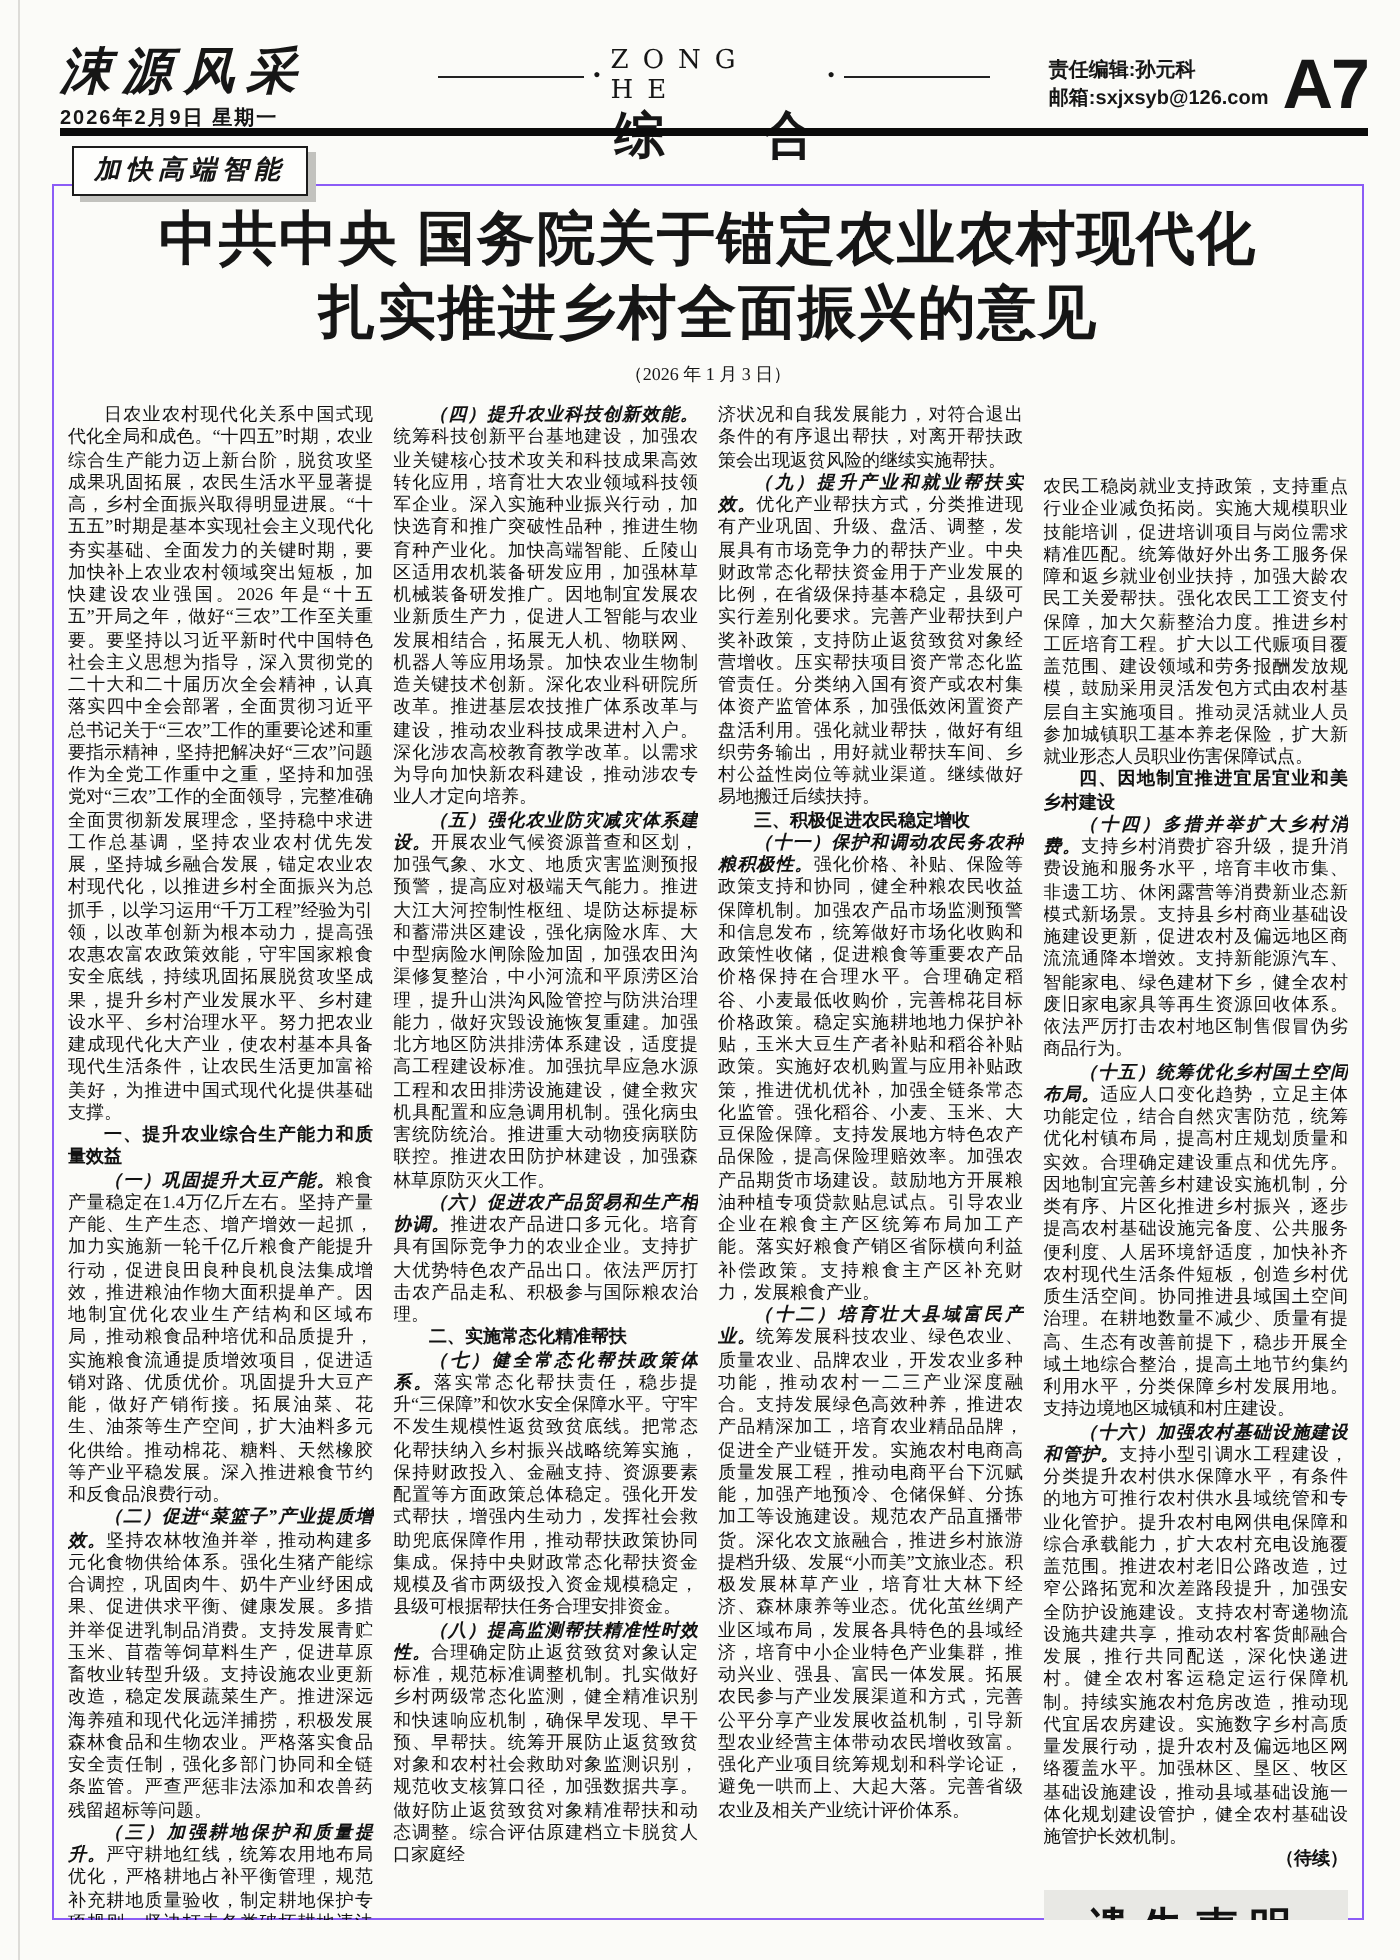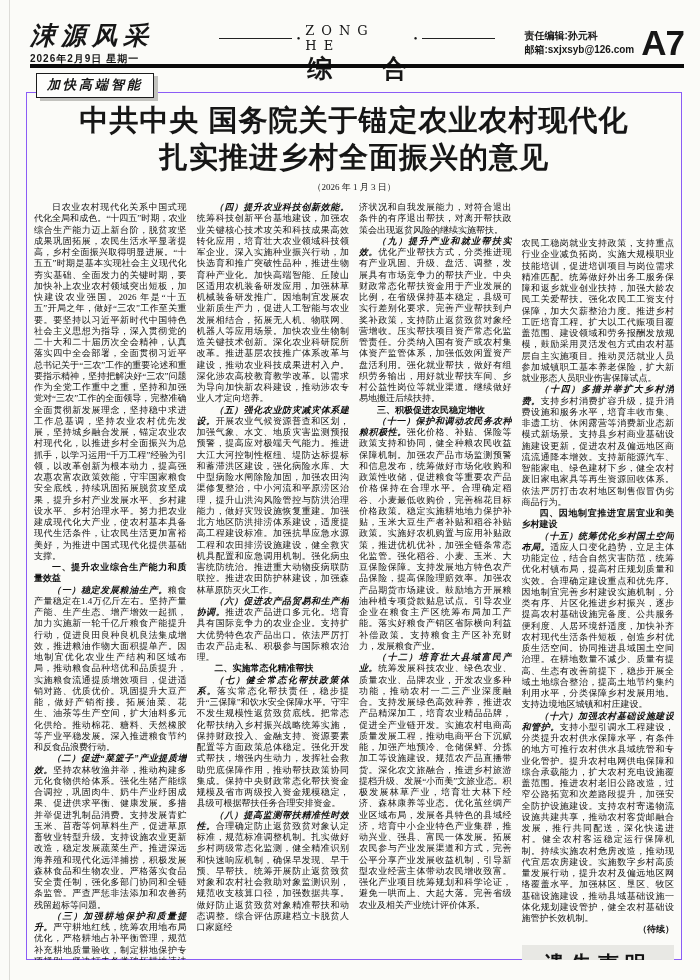--- a/index.html
+++ b/index.html
@@ -98,21 +98,21 @@
     <div class="headline">
       <div>中共中央 国务院关于锚定农业农村现代化</div>
       <div>扎实推进乡村全面振兴的意见</div>
     </div>
     <div class="dateline">（2026 年 1 月 3 日）</div>
 
     <div class="columns">
       <div class="col">
           <div class="para lead">日农业农村现代化关系中国式现代化全局和成色。“十四五”时期，农业综合生产能力迈上新台阶，脱贫攻坚成果巩固拓展，农民生活水平显著提高，乡村全面振兴取得明显进展。“十五五”时期是基本实现社会主义现代化夯实基础、全面发力的关键时期，要加快补上农业农村领域突出短板，加快建设农业强国。2026 年是“十五五”开局之年，做好“三农”工作至关重要。要坚持以习近平新时代中国特色社会主义思想为指导，深入贯彻党的二十大和二十届历次全会精神，认真落实四中全会部署，全面贯彻习近平总书记关于“三农”工作的重要论述和重要指示精神，坚持把解决好“三农”问题作为全党工作重中之重，坚持和加强党对“三农”工作的全面领导，完整准确全面贯彻新发展理念，坚持稳中求进工作总基调，坚持农业农村优先发展，坚持城乡融合发展，锚定农业农村现代化，以推进乡村全面振兴为总抓手，以学习运用“千万工程”经验为引领，以改革创新为根本动力，提高强农惠农富农政策效能，守牢国家粮食安全底线，持续巩固拓展脱贫攻坚成果，提升乡村产业发展水平、乡村建设水平、乡村治理水平。努力把农业建成现代化大产业，使农村基本具备现代生活条件，让农民生活更加富裕美好，为推进中国式现代化提供基础支撑。</div>
           <div class="para section">一、提升农业综合生产能力和质量效益</div>
-          <div class="para sub"><span class="sub-lead">（一）稳定发展粮油生产。</span>粮食产量稳定在1.4万亿斤左右。坚持产量产能、生产生态、增产增效一起抓，加力实施新一轮千亿斤粮食产能提升行动，促进良田良种良机良法集成增效，推进粮油作物大面积提单产。因地制宜优化农业生产结构和区域布局，推动粮食品种培优和品质提升，实施粮食流通提质增效项目，促进适销对路、优质优价。巩固提升大豆产能，做好产销衔接。拓展油菜、花生、油茶等生产空间，扩大油料多元化供给。推动棉花、糖料、天然橡胶等产业平稳发展。深入推进粮食节约和反食品浪费行动。</div>
+          <div class="para sub"><span class="sub-lead">（一）巩固提升大豆产能。</span>粮食产量稳定在1.4万亿斤左右。坚持产量产能、生产生态、增产增效一起抓，加力实施新一轮千亿斤粮食产能提升行动，促进良田良种良机良法集成增效，推进粮油作物大面积提单产。因地制宜优化农业生产结构和区域布局，推动粮食品种培优和品质提升，实施粮食流通提质增效项目，促进适销对路、优质优价。巩固提升大豆产能，做好产销衔接。拓展油菜、花生、油茶等生产空间，扩大油料多元化供给。推动棉花、糖料、天然橡胶等产业平稳发展。深入推进粮食节约和反食品浪费行动。</div>
           <div class="para sub"><span class="sub-lead">（二）促进“菜篮子”产业提质增效。</span>坚持农林牧渔并举，推动构建多元化食物供给体系。强化生猪产能综合调控，巩固肉牛、奶牛产业纾困成果、促进供求平衡、健康发展。多措并举促进乳制品消费。支持发展青贮玉米、苜蓿等饲草料生产，促进草原畜牧业转型升级。支持设施农业更新改造，稳定发展蔬菜生产。推进深远海养殖和现代化远洋捕捞，积极发展森林食品和生物农业。严格落实食品安全责任制，强化多部门协同和全链条监管。严查严惩非法添加和农兽药残留超标等问题。</div>
           <div class="para sub"><span class="sub-lead">（三）加强耕地保护和质量提升。</span>严守耕地红线，统筹农用地布局优化，严格耕地占补平衡管理，规范补充耕地质量验收，制定耕地保护专项规则。坚决打击各类破坏耕地违法行为。扎实推进农村乱占耕地建房整治工作，严防“大棚房”等问题反弹回潮。着眼保护耕作层和粮食生产能力，优化耕地调查规则，完善设施农用地管理制度。稳妥有序做好耕地“非粮化”整改和撂荒地复耕利用。分区分类高质量推进高标准农田建设，完善立项、建设、验收和管护机制。</div>
         </div>
       <div class="col">
           <div class="para sub"><span class="sub-lead">（四）提升农业科技创新效能。</span>统筹科技创新平台基地建设，加强农业关键核心技术攻关和科技成果高效转化应用，培育壮大农业领域科技领军企业。深入实施种业振兴行动，加快选育和推广突破性品种，推进生物育种产业化。加快高端智能、丘陵山区适用农机装备研发应用，加强林草机械装备研发推广。因地制宜发展农业新质生产力，促进人工智能与农业发展相结合，拓展无人机、物联网、机器人等应用场景。加快农业生物制造关键技术创新。深化农业科研院所改革。推进基层农技推广体系改革与建设，推动农业科技成果进村入户。深化涉农高校教育教学改革。以需求为导向加快新农科建设，推动涉农专业人才定向培养。</div>
           <div class="para sub"><span class="sub-lead">（五）强化农业防灾减灾体系建设。</span>开展农业气候资源普查和区划，加强气象、水文、地质灾害监测预报预警，提高应对极端天气能力。推进大江大河控制性枢纽、堤防达标提标和蓄滞洪区建设，强化病险水库、大中型病险水闸除险加固，加强农田沟渠修复整治，中小河流和平原涝区治理，提升山洪沟风险管控与防洪治理能力，做好灾毁设施恢复重建。加强北方地区防洪排涝体系建设，适度提高工程建设标准。加强抗旱应急水源工程和农田排涝设施建设，健全救灾机具配置和应急调用机制。强化病虫害统防统治。推进重大动物疫病联防联控。推进农田防护林建设，加强森林草原防灭火工作。</div>
           <div class="para sub"><span class="sub-lead">（六）促进农产品贸易和生产相协调。</span>推进农产品进口多元化。培育具有国际竞争力的农业企业。支持扩大优势特色农产品出口。依法严厉打击农产品走私、积极参与国际粮农治理。</div>
           <div class="para section">二、实施常态化精准帮扶</div>
           <div class="para sub"><span class="sub-lead">（七）健全常态化帮扶政策体系。</span>落实常态化帮扶责任，稳步提升“三保障”和饮水安全保障水平。守牢不发生规模性返贫致贫底线。把常态化帮扶纳入乡村振兴战略统筹实施，保持财政投入、金融支持、资源要素配置等方面政策总体稳定。强化开发式帮扶，增强内生动力，发挥社会救助兜底保障作用，推动帮扶政策协同集成。保持中央财政常态化帮扶资金规模及省市两级投入资金规模稳定，县级可根据帮扶任务合理安排资金。</div>
           <div class="para sub"><span class="sub-lead">（八）提高监测帮扶精准性时效性。</span>合理确定防止返贫致贫对象认定标准，规范标准调整机制。扎实做好乡村两级常态化监测，健全精准识别和快速响应机制，确保早发现、早干预、早帮扶。统筹开展防止返贫致贫对象和农村社会救助对象监测识别，规范收支核算口径，加强数据共享。做好防止返贫致贫对象精准帮扶和动态调整。综合评估原建档立卡脱贫人口家庭经</div>
@@ -120,22 +120,22 @@
       <div class="col">
           <div class="para cont">济状况和自我发展能力，对符合退出条件的有序退出帮扶，对离开帮扶政策会出现返贫风险的继续实施帮扶。</div>
           <div class="para sub"><span class="sub-lead">（九）提升产业和就业帮扶实效。</span>优化产业帮扶方式，分类推进现有产业巩固、升级、盘活、调整，发展具有市场竞争力的帮扶产业。中央财政常态化帮扶资金用于产业发展的比例，在省级保持基本稳定，县级可实行差别化要求。完善产业帮扶到户奖补政策，支持防止返贫致贫对象经营增收。压实帮扶项目资产常态化监管责任。分类纳入国有资产或农村集体资产监管体系，加强低效闲置资产盘活利用。强化就业帮扶，做好有组织劳务输出，用好就业帮扶车间、乡村公益性岗位等就业渠道。继续做好易地搬迁后续扶持。</div>
           <div class="para section">三、积极促进农民稳定增收</div>
           <div class="para sub"><span class="sub-lead">（十一）保护和调动农民务农种粮积极性。</span>强化价格、补贴、保险等政策支持和协同，健全种粮农民收益保障机制。加强农产品市场监测预警和信息发布，统筹做好市场化收购和政策性收储，促进粮食等重要农产品价格保持在合理水平。合理确定稻谷、小麦最低收购价，完善棉花目标价格政策。稳定实施耕地地力保护补贴，玉米大豆生产者补贴和稻谷补贴政策。实施好农机购置与应用补贴政策，推进优机优补，加强全链条常态化监管。强化稻谷、小麦、玉米、大豆保险保障。支持发展地方特色农产品保险，提高保险理赔效率。加强农产品期货市场建设。鼓励地方开展粮油种植专项贷款贴息试点。引导农业企业在粮食主产区统筹布局加工产能。落实好粮食产销区省际横向利益补偿政策。支持粮食主产区补充财力，发展粮食产业。</div>
           <div class="para sub"><span class="sub-lead">（十二）培育壮大县域富民产业。</span>统筹发展科技农业、绿色农业、质量农业、品牌农业，开发农业多种功能，推动农村一二三产业深度融合。支持发展绿色高效种养，推进农产品精深加工，培育农业精品品牌，促进全产业链开发。实施农村电商高质量发展工程，推动电商平台下沉赋能，加强产地预冷、仓储保鲜、分拣加工等设施建设。规范农产品直播带货。深化农文旅融合，推进乡村旅游提档升级、发展“小而美”文旅业态。积极发展林草产业，培育壮大林下经济、森林康养等业态。优化茧丝绸产业区域布局，发展各具特色的县域经济，培育中小企业特色产业集群，推动兴业、强县、富民一体发展。拓展农民参与产业发展渠道和方式，完善公平分享产业发展收益机制，引导新型农业经营主体带动农民增收致富。强化产业项目统筹规划和科学论证，避免一哄而上、大起大落。完善省级农业及相关产业统计评价体系。</div>
         </div>
       <div class="col col4-wrap">
         <div>
             <div class="para cont">农民工稳岗就业支持政策，支持重点行业企业减负拓岗。实施大规模职业技能培训，促进培训项目与岗位需求精准匹配。统筹做好外出务工服务保障和返乡就业创业扶持，加强大龄农民工关爱帮扶。强化农民工工资支付保障，加大欠薪整治力度。推进乡村工匠培育工程。扩大以工代赈项目覆盖范围、建设领域和劳务报酬发放规模，鼓励采用灵活发包方式由农村基层自主实施项目。推动灵活就业人员参加城镇职工基本养老保险，扩大新就业形态人员职业伤害保障试点。</div>
+            <div class="para section">四、因地制宜推进宜居宜业和美乡村建设</div>
             <div class="para sub"><span class="sub-lead">（十四）多措并举扩大乡村消费。</span>支持乡村消费扩容升级，提升消费设施和服务水平，培育丰收市集、非遗工坊、休闲露营等消费新业态新模式新场景。支持县乡村商业基础设施建设更新，促进农村及偏远地区商流流通降本增效。支持新能源汽车、智能家电、绿色建材下乡，健全农村废旧家电家具等再生资源回收体系。依法严厉打击农村地区制售假冒伪劣商品行为。</div>
-            <div class="para section">四、因地制宜推进宜居宜业和美乡村建设</div>
             <div class="para sub"><span class="sub-lead">（十五）统筹优化乡村国土空间布局。</span>适应人口变化趋势，立足主体功能定位，结合自然灾害防范，统筹优化村镇布局，提高村庄规划质量和实效。合理确定建设重点和优先序。因地制宜完善乡村建设实施机制，分类有序、片区化推进乡村振兴，逐步提高农村基础设施完备度、公共服务便利度、人居环境舒适度，加快补齐农村现代生活条件短板，创造乡村优质生活空间。协同推进县域国土空间治理。在耕地数量不减少、质量有提高、生态有改善前提下，稳步开展全域土地综合整治，提高土地节约集约利用水平，分类保障乡村发展用地。支持边境地区城镇和村庄建设。</div>
             <div class="para sub"><span class="sub-lead">（十六）加强农村基础设施建设和管护。</span>支持小型引调水工程建设，分类提升农村供水保障水平，有条件的地方可推行农村供水县域统管和专业化管护。提升农村电网供电保障和综合承载能力，扩大农村充电设施覆盖范围。推进农村老旧公路改造，过窄公路拓宽和次差路段提升，加强安全防护设施建设。支持农村寄递物流设施共建共享，推动农村客货邮融合发展，推行共同配送，深化快递进村。健全农村客运稳定运行保障机制。持续实施农村危房改造，推动现代宜居农房建设。实施数字乡村高质量发展行动，提升农村及偏远地区网络覆盖水平。加强林区、垦区、牧区基础设施建设，推动县域基础设施一体化规划建设管护，健全农村基础设施管护长效机制。</div>
             <div class="para continued">（待续）</div>
           </div>
         <div class="notice">
           <div class="notice-title">遗失声明</div>
           <div>
               <div class="notice-item">※ 不慎将绛县安峪镇苏丰收采摘场营业执照正本丢失，统一社会信用代码：，现声明作废。</div>
             </div>
         </div>

